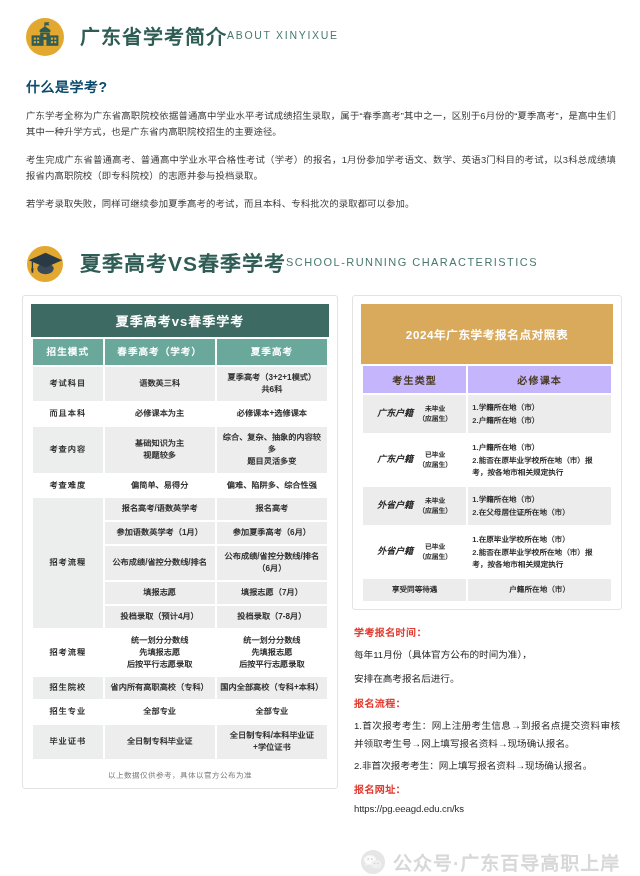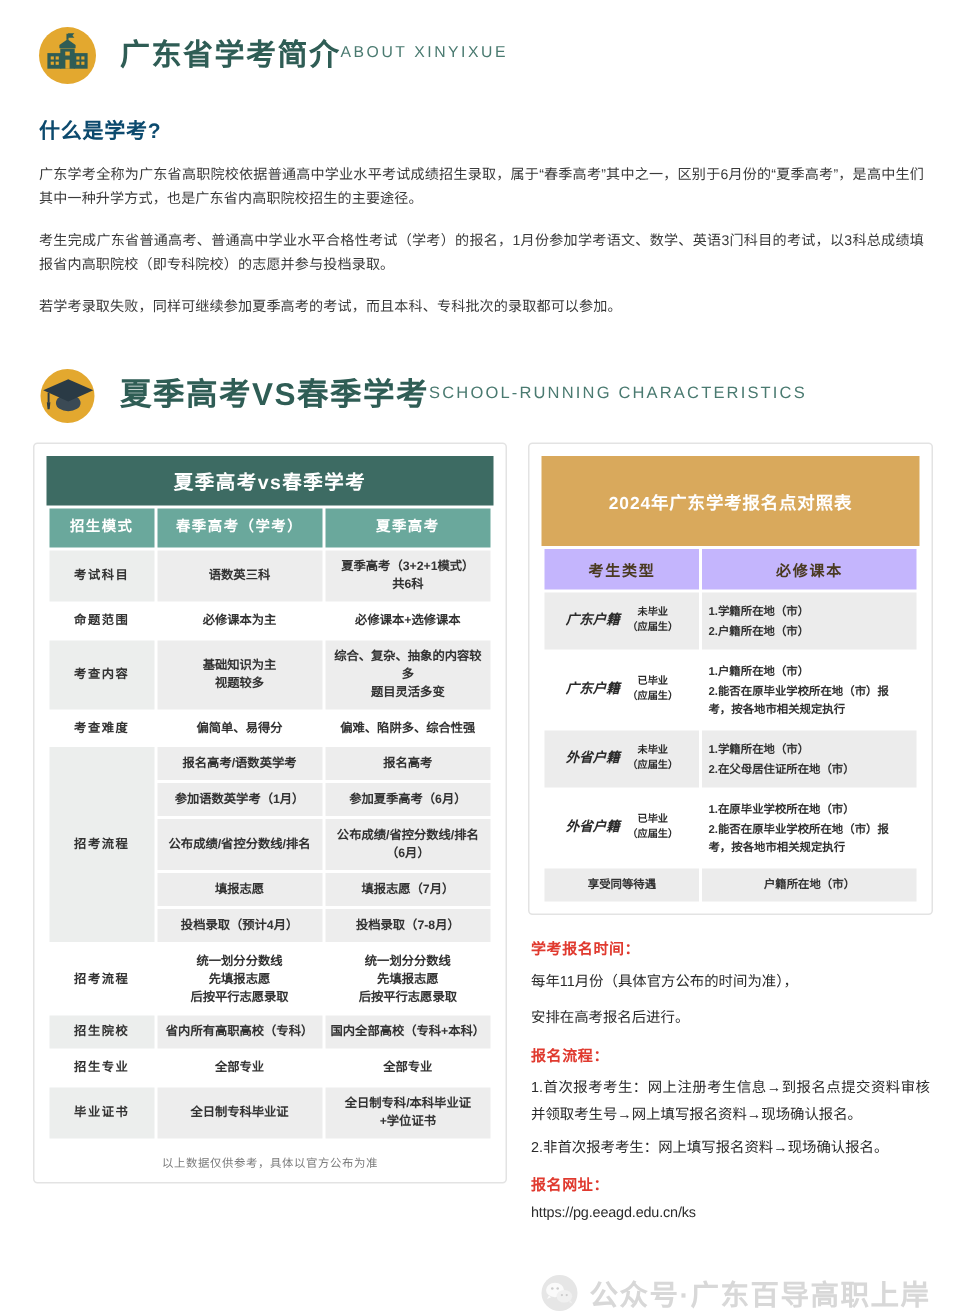--- a/index.html
+++ b/index.html
@@ -181,21 +181,21 @@
             <th>夏季高考</th>
           </tr>
         </thead>
         <tbody>
           <tr>
             <td class="lab sh">考试科目</td>
             <td class="cell">语数英三科</td>
             <td class="cell">夏季高考（3+2+1模式）<br>共6科</td>
           </tr>
           <tr>
-            <td class="lab">命题范围</td>
+            <td class="lab">而且本科</td>
             <td class="cell plain">必修课本为主</td>
             <td class="cell plain">必修课本+选修课本</td>
           </tr>
           <tr>
             <td class="lab sh">考查内容</td>
             <td class="cell">基础知识为主<br>视题较多</td>
             <td class="cell">综合、复杂、抽象的内容较多<br>题目灵活多变</td>
           </tr>
           <tr>
             <td class="lab">考查难度</td>

